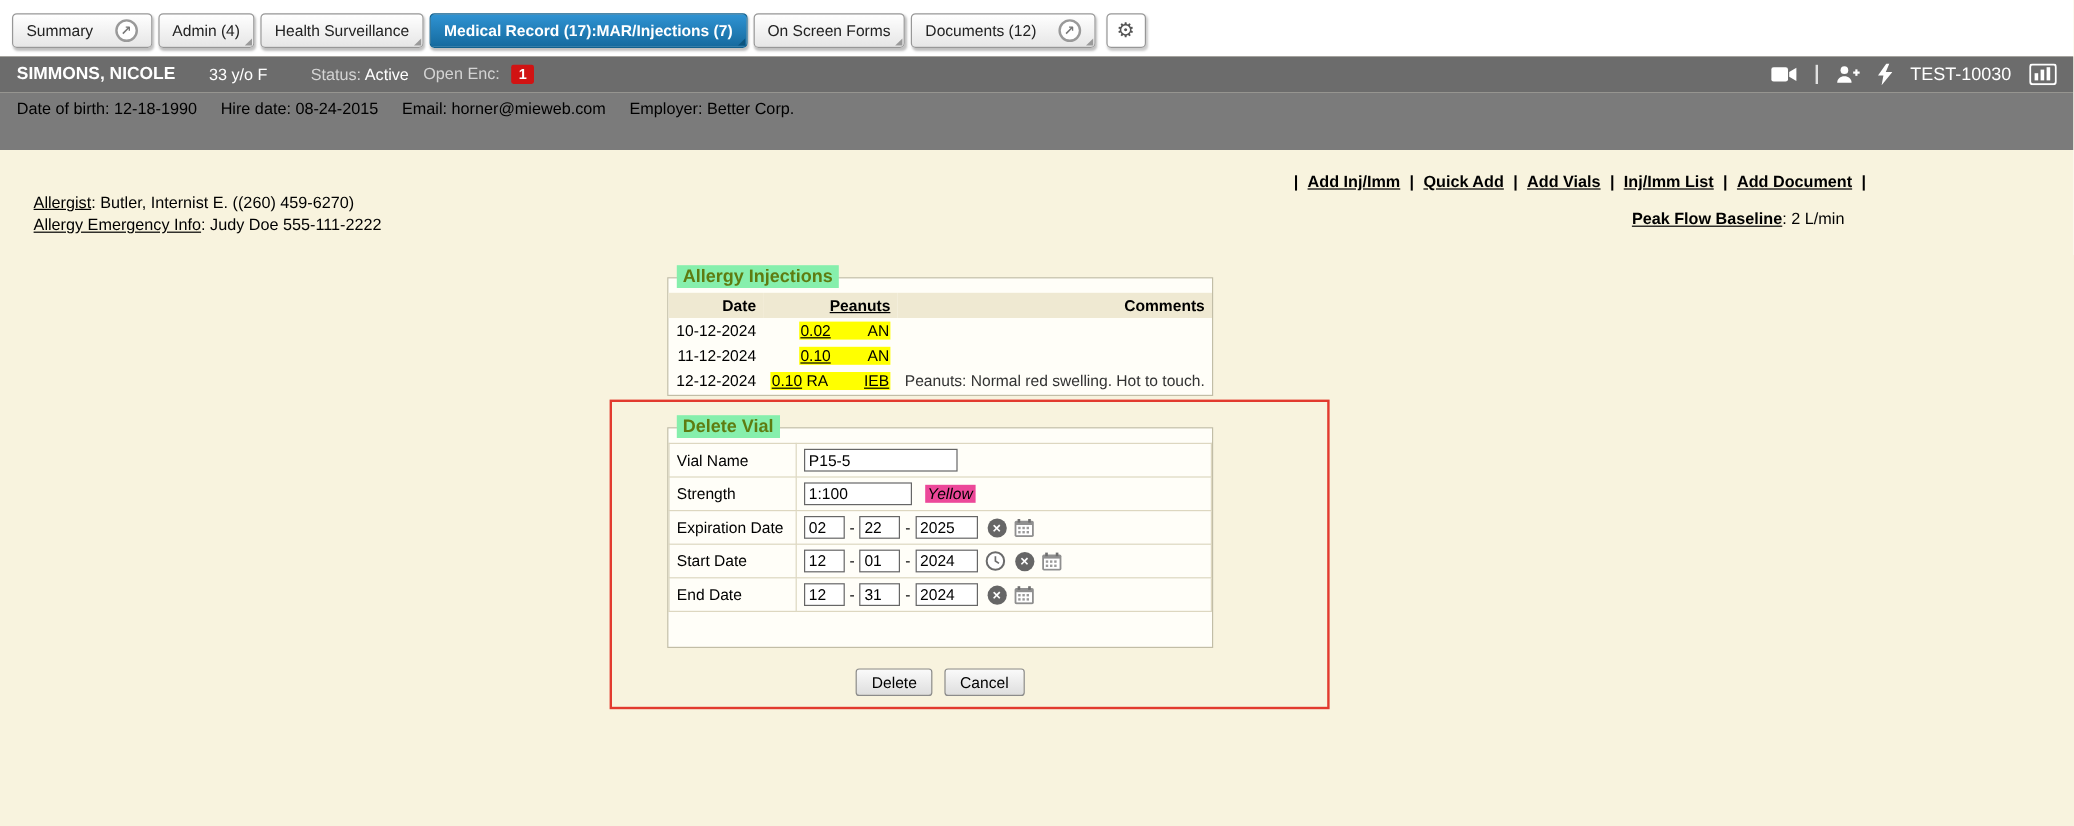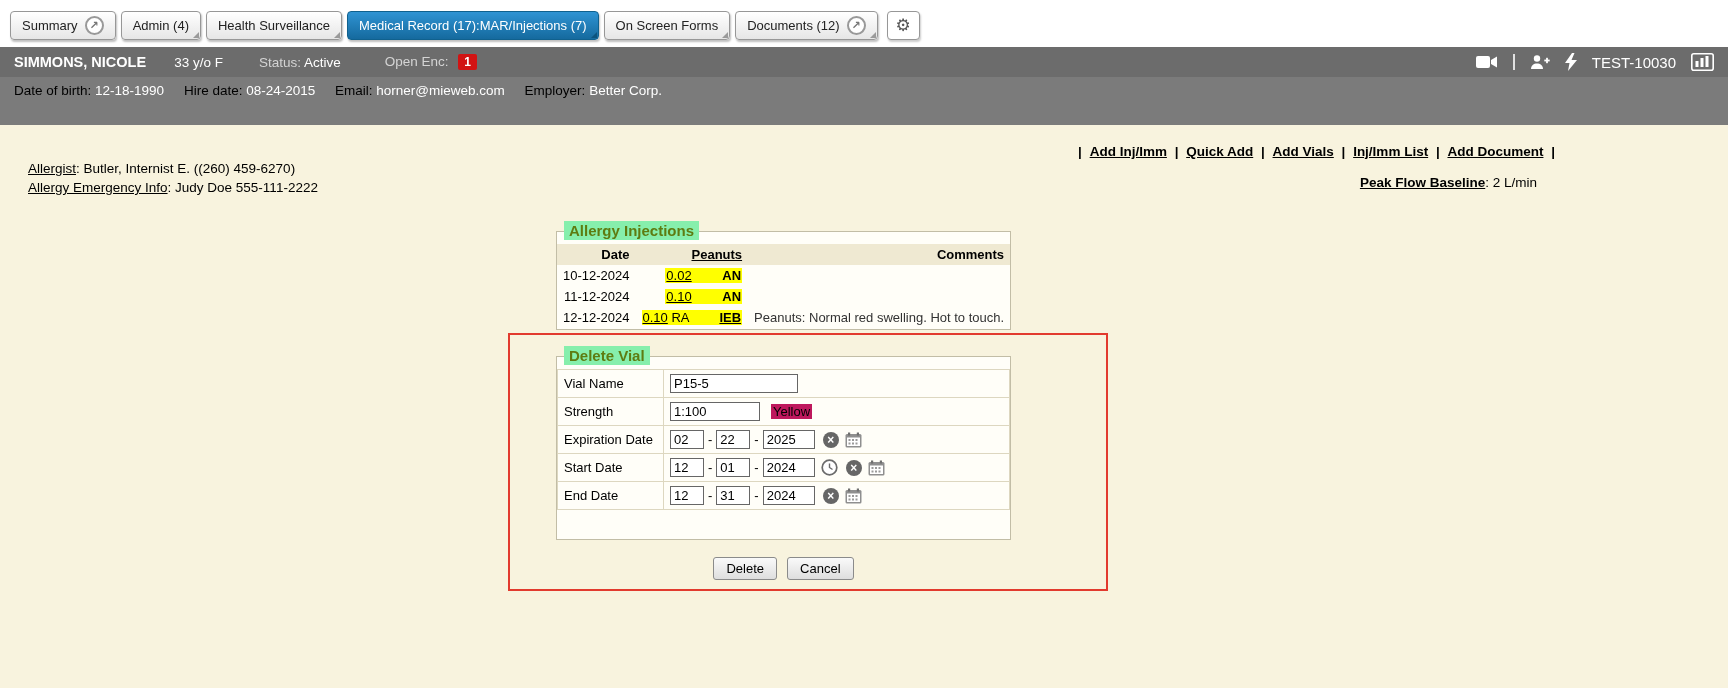--- a/index.html
+++ b/index.html
@@ -3,52 +3,52 @@
 <meta charset="utf-8">
 <style>
   *{box-sizing:border-box;}
   html,body{margin:0;padding:0;}
   body{font-family:"Liberation Sans","DejaVu Sans",sans-serif;background:#ffffff;}
   .screen{position:relative;width:1728px;height:688px;background:#f8f3de;overflow:hidden;}
 
   
   .tabbar{position:absolute;top:0;left:0;width:100%;height:47px;background:#ffffff;}
   .tabs{position:absolute;left:10px;top:11px;display:flex;align-items:stretch;gap:5px;}
-  .tab{position:relative;display:flex;align-items:center;gap:7px;height:29px;padding:0 11px;
+  .tab{position:relative;display:flex;align-items:center;gap:18px;height:29px;padding:0 11px;
        border:1px solid #979797;border-radius:4px;background:linear-gradient(#ffffff,#e6e6e6);
        font-size:13px;color:#222;cursor:pointer;box-shadow:1px 2px 2px rgba(0,0,0,.25);white-space:nowrap;}
-  .tab.active{background:linear-gradient(#2f93d3,#156a9e);border-color:#10618e;color:#fff;font-weight:normal;}
+  .tab.active{background:linear-gradient(#2f93d3,#156a9e);border-color:#10618e;color:#fff;font-weight:bold;}
   .fold{position:absolute;right:1px;bottom:1px;width:0;height:0;border-left:6px solid transparent;border-bottom:6px solid #9a9a9a;}
   .tab.active .fold{border-bottom-color:#0c547e;}
   .extcircle{display:inline-flex;align-items:center;justify-content:center;width:19px;height:19px;
        border:2px solid #999;border-radius:50%;background:#fff;color:#777;font-size:11px;font-weight:bold;}
   .gearbtn{display:flex;align-items:center;justify-content:center;width:33px;height:29px;margin-left:4px;
        border:1px solid #979797;border-radius:4px;background:#fff;color:#555;font-size:17px;cursor:pointer;
        box-shadow:1px 2px 2px rgba(0,0,0,.2);}
 
   
   .pbar{position:absolute;top:47px;left:0;width:100%;height:30px;background:#6c6c6c;color:#fff;
         display:flex;align-items:center;padding:0 14px;font-size:13.5px;}
   .pname{font-weight:bold;font-size:14.5px;}
   .page{margin-left:28px;}
   .pstat{margin-left:36px;}
-  .penc{margin-left:44px;}
+  .penc{margin-left:12px;}
   .plbl{color:#d4d4d4;}
   .badge{display:inline-block;background:#d11313;color:#fff;font-weight:bold;font-size:12px;
          padding:1px 6px;border-radius:2px;margin-left:6px;cursor:pointer;}
   .pright{margin-left:auto;display:flex;align-items:center;gap:15px;}
   .picon{display:inline-flex;align-items:center;cursor:pointer;}
   .vdiv{width:2px;height:16px;background:rgba(255,255,255,.8);}
   .pid{font-size:15px;}
 
   
   .ibar{position:absolute;top:77px;left:0;width:100%;height:48px;background:#7b7b7b;color:#fff;
         font-size:13.5px;padding:4px 14px;line-height:20px;}
   .ilbl{color:#000000;}
-  .ival{color:#ffffff;}
+  .ival{color:#000000;}
   .pair{margin-right:16px;}
   .medlink{color:#f0cb4f;text-decoration:none;cursor:pointer;}
   .medsep{color:#f0cb4f;}
 
   
   a{color:#000;text-decoration:underline;cursor:pointer;}
   .actionlinks{position:absolute;top:144px;right:172px;font-size:13.5px;font-weight:bold;color:#000;}
   .actionlinks a{margin:0 3px;}
   .sep{margin:0 1px;}
   .peakflow{position:absolute;top:175px;right:191px;font-size:13.5px;}
@@ -62,36 +62,36 @@
   .legend{position:absolute;top:-11px;left:7px;background:#86efac;padding:0 5px;
           font-size:15px;font-weight:bold;color:#5e7c11;line-height:19px;}
 
   
   .inj-table{position:absolute;top:12px;left:0;width:100%;border-collapse:collapse;font-size:13px;color:#000;}
   .inj-table td{padding:2px 6px;line-height:17px;vertical-align:top;white-space:nowrap;text-align:right;}
   .inj-head td{background:#efe9d2;font-weight:bold;}
   .c-date{width:82px;}
   .c-dose{width:86px;}
   .hl{background:#ffff00;padding:0 1px;}
-  .tagb{font-weight:bold;margin-left:27px;}
+  .tagb{font-weight:normal;margin-left:27px;}
   .comments-cell{color:#333;}
 
   
   .formtbl{position:absolute;top:12px;left:0;width:100%;border-collapse:collapse;font-size:13px;color:#000;}
   .formtbl td{border:1px solid #ddd7c0;height:28px;padding:0 6px;}
   .flabel{width:106px;}
   .rowval{display:flex;align-items:center;gap:3px;}
   input{font-family:inherit;font-size:13px;border:1px solid #666;background:#fff;height:19px;padding:0 3px;color:#000;}
   .in-vial{width:128px;}
   .in-contents{width:334px;border:2px solid #000;height:22px;}
   .in-strength{width:90px;}
   .in-mm,.in-dd{width:34px;}
   .in-yyyy{width:52px;}
   .dash{margin:0 1px;}
-  .note-hl{background:#be185d;padding:0 2px;margin-left:8px;}
+  .note-hl{background:#ec4899;padding:0 2px;margin-left:8px;font-style:italic;}
   .clear{display:inline-flex;align-items:center;justify-content:center;width:16px;height:16px;border-radius:50%;
          background:#666;color:#fff;font-size:12px;font-weight:bold;margin-left:5px;cursor:pointer;}
   .iconbtn{display:inline-flex;align-items:center;margin-left:3px;cursor:pointer;}
 
   
   .btnrow{position:absolute;top:557px;left:556px;width:455px;display:flex;justify-content:center;gap:10px;}
   button{font-family:inherit;font-size:13px;padding:3px 12px;border:1px solid #8b8b8b;border-radius:3px;
          background:linear-gradient(#fafafa,#dedede);color:#000;cursor:pointer;}
 
   

